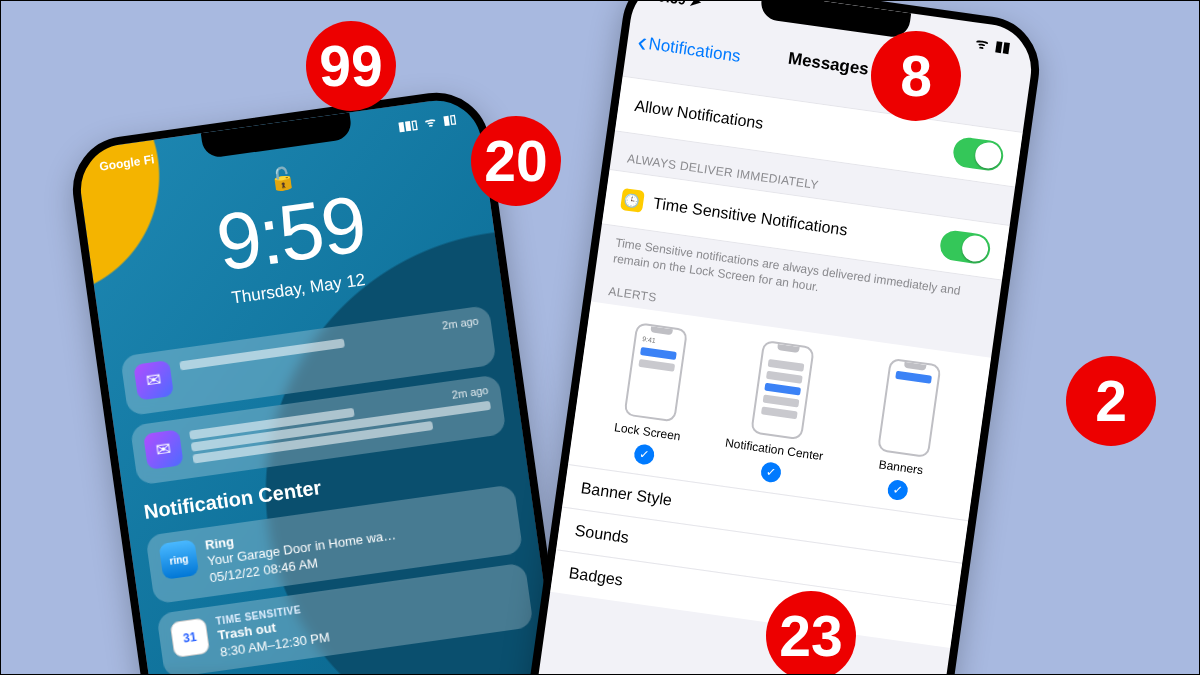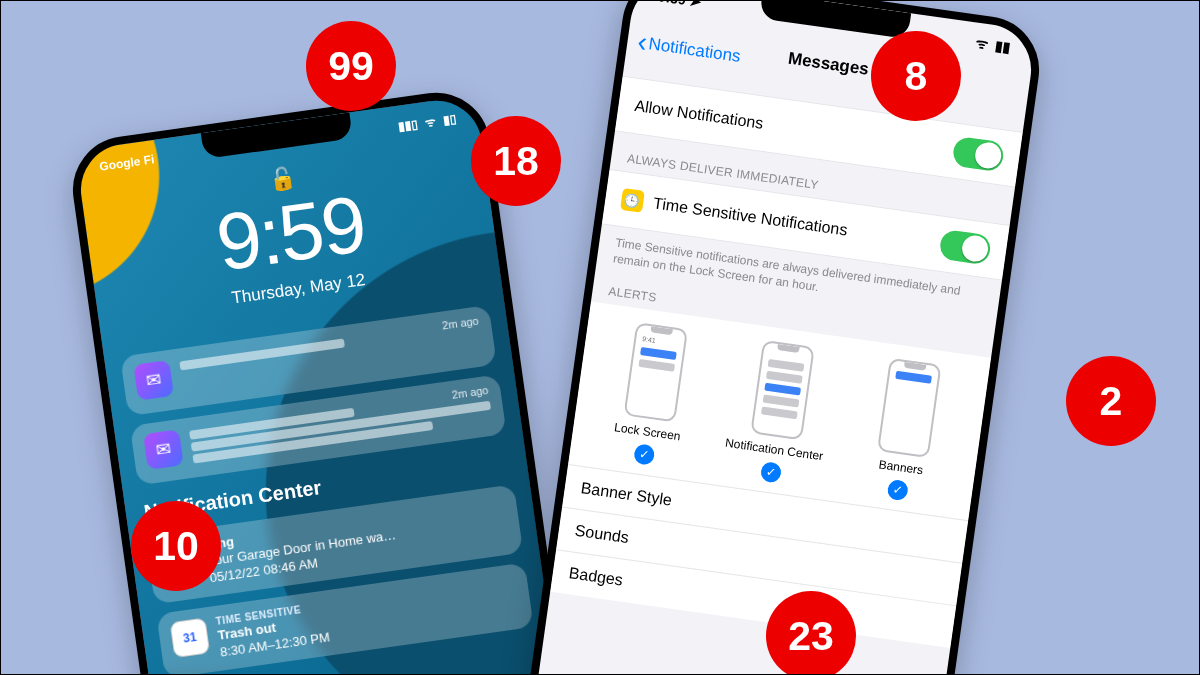--- a/index.html
+++ b/index.html
@@ -1,20 +1,20 @@
 <!DOCTYPE html>
 <html><head>
 <meta charset="utf-8">
 <style>
   *{box-sizing:border-box;margin:0;padding:0;font-family:-apple-system,Helvetica,Arial,sans-serif;}
   body{background:#a8b9e0;width:1200px;height:675px;overflow:hidden;position:relative;border:1px solid #000;}
   .stage{position:absolute;inset:0;}
 
   
-  .badge{position:absolute;width:90px;height:90px;border-radius:50%;background:#ed0000;color:#fff;display:flex;align-items:center;justify-content:center;font-size:41px;font-weight:600;z-index:50;}
+  .badge{position:absolute;width:90px;height:90px;border-radius:50%;background:#ed0000;color:#fff;display:flex;align-items:center;justify-content:center;font-size:57px;font-weight:600;z-index:50;}
 
   
   .phone{position:absolute;width:420px;height:820px;border:8px solid #000;border-radius:54px;overflow:hidden;box-shadow:0 10px 30px rgba(0,0,0,.25);}
   .phone .notch{position:absolute;top:0;left:50%;transform:translateX(-50%);width:150px;height:26px;background:#000;border-bottom-left-radius:18px;border-bottom-right-radius:18px;z-index:10;}
 
   
   #lock{transform:rotate(-8deg);left:120px;top:110px;z-index:5;
         background:
           radial-gradient(400px 400px at -40px 20px,#f4b400 0 120px,transparent 122px),
           radial-gradient(600px 600px at 400px 400px,#0a4f6e 0 260px,transparent 262px),
@@ -67,23 +67,22 @@
   .check{width:20px;height:20px;border-radius:50%;background:#007aff;color:#fff;font-size:12px;line-height:20px;}
 
   .rowlink{background:#fff;padding:12px 16px;border-top:1px solid #e5e5ea;font-size:16px;}
 </style>
 </head>
 <body>
 
 <div class="stage">
 
   <div class="badge" style="left:305px;top:20px">99</div>
-  <div class="badge" style="left:470px;top:115px">18</div>
+  <div class="badge" style="left:470px;top:115px">20</div>
   <div class="badge" style="left:870px;top:30px">8</div>
-  <div class="badge" style="left:130px;top:500px">10</div>
   <div class="badge" style="left:1065px;top:355px">2</div>
   <div class="badge" style="left:765px;top:590px">23</div>
 
   <div id="lock" class="phone">
     <div class="notch"></div>
     <div class="statusbar">
       <span>Google Fi</span>
       <span class="status-icons">
         <span>▮▮▯</span>
         <span>ᯤ</span>

